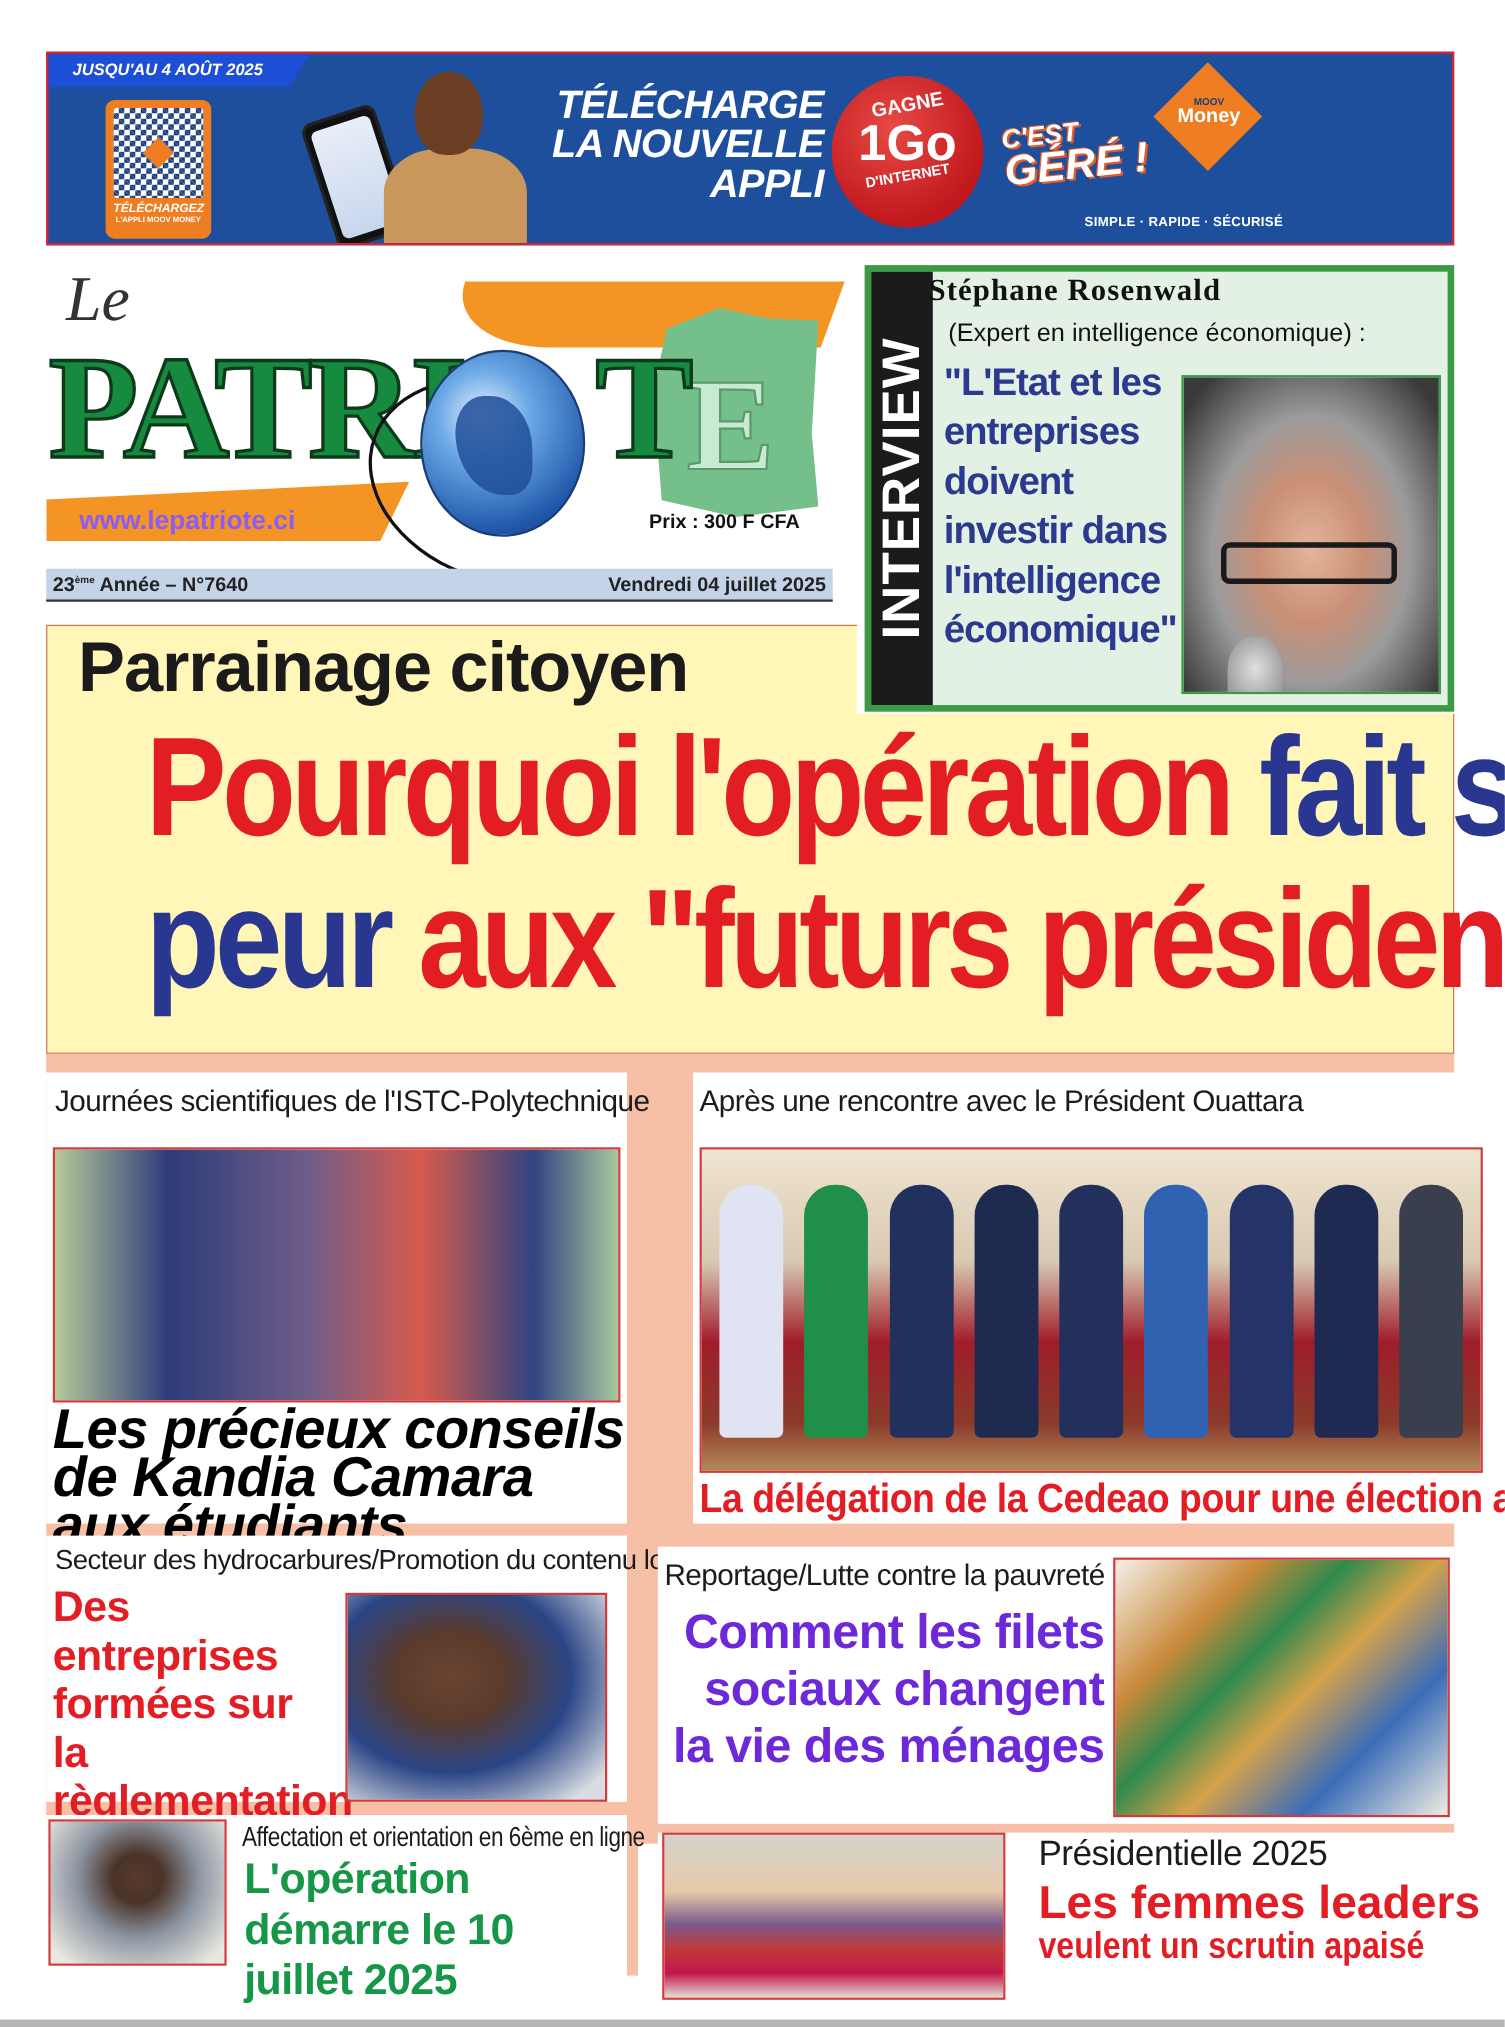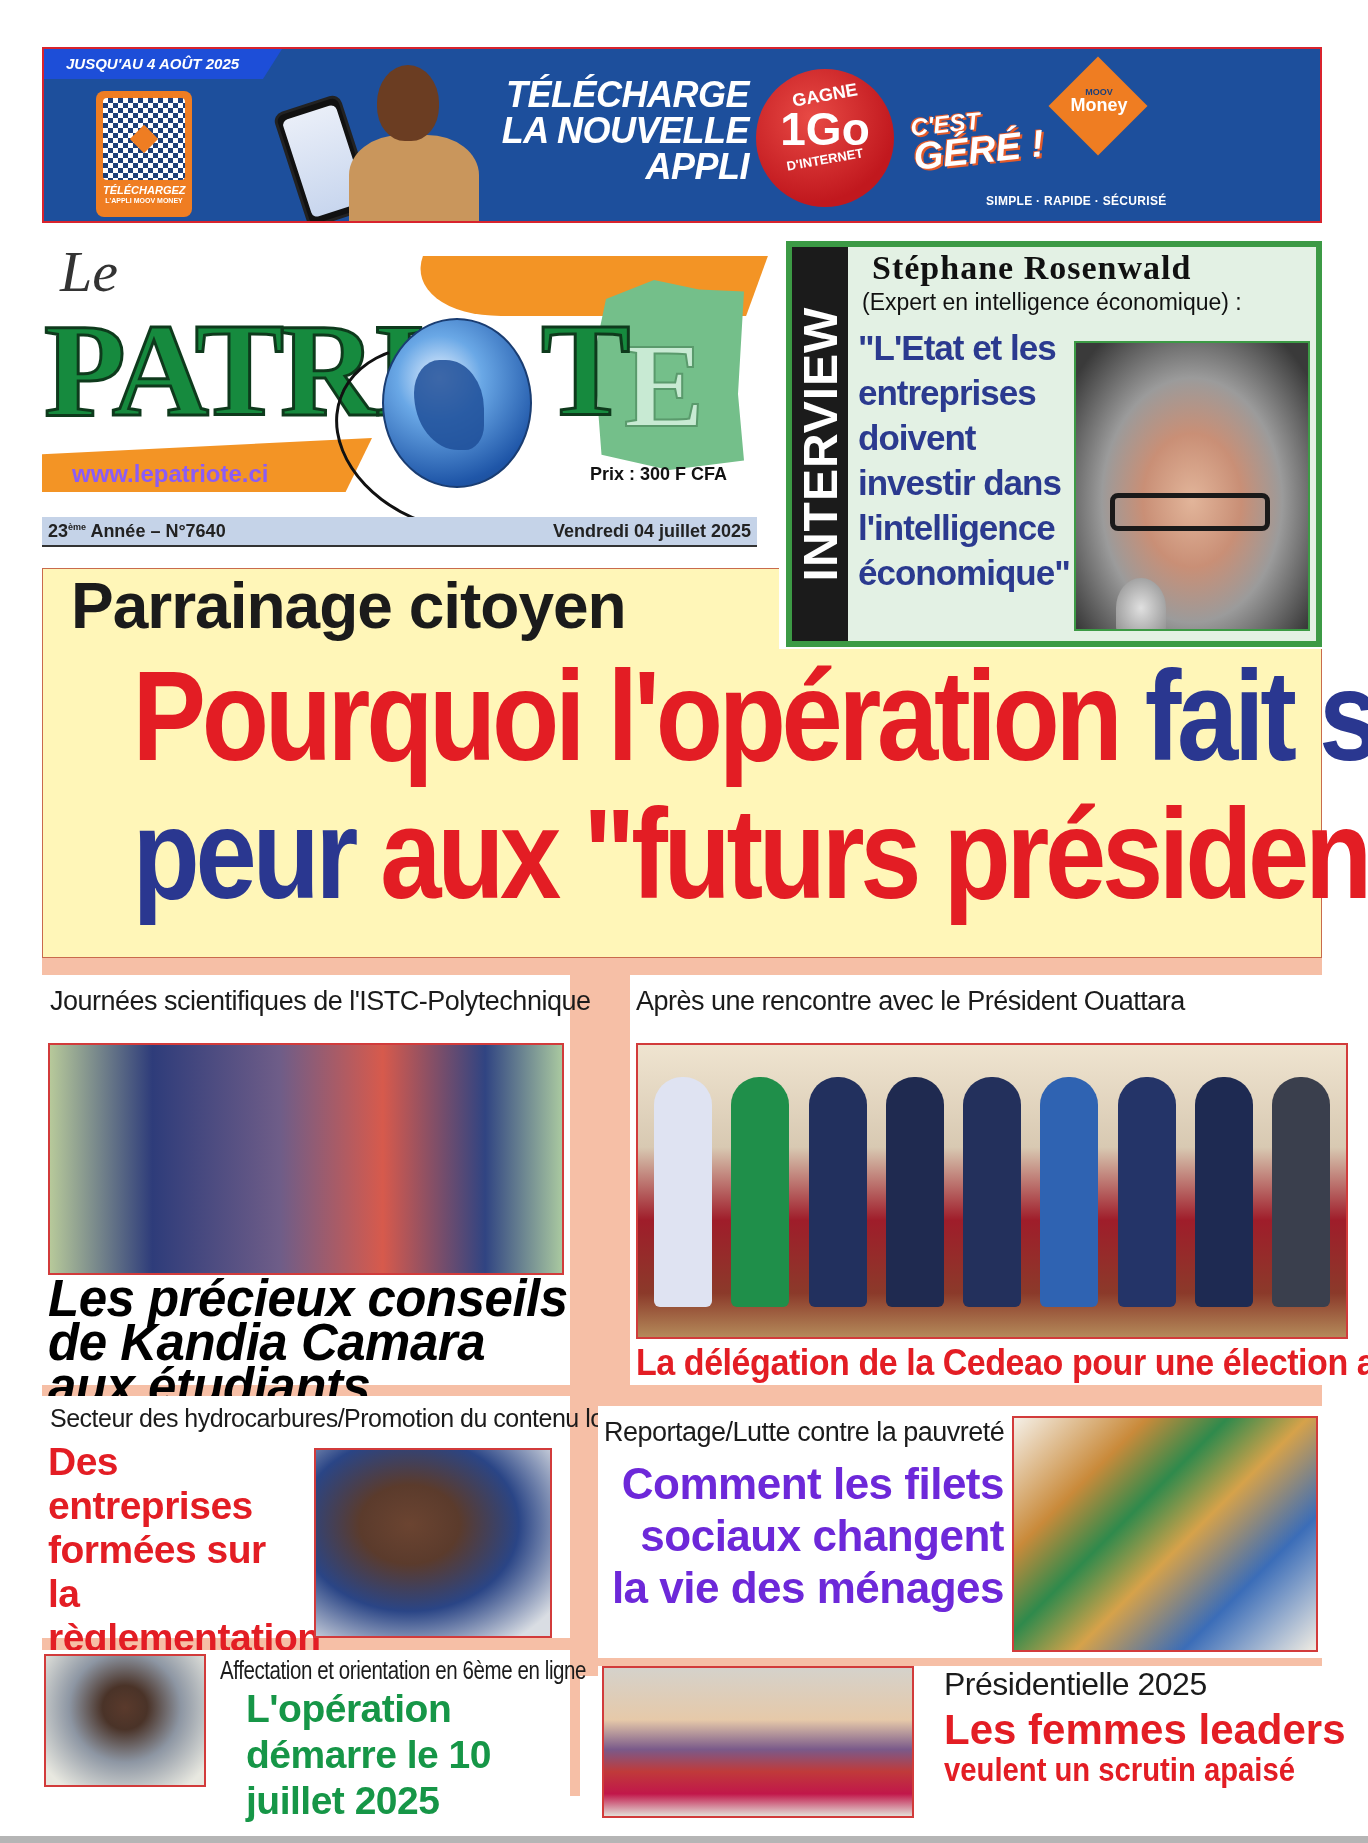--- a/index.html
+++ b/index.html
@@ -49,21 +49,21 @@
   .mast-map-e { position: absolute; left: 582px; top: 88px; font-family: "Liberation Serif", serif; font-weight: 900; font-size: 120px; line-height: 120px; color: #c8ead3; -webkit-text-stroke: 2px #5a9a6c; }
   .mast-price { position: absolute; left: 548px; top: 226px; font-weight: 700; font-size: 18px; color: #111; }
   .mast-info { position: absolute; left: 0; top: 279px; width: 715px; height: 30px; background: #c5d3e8; border-bottom: 2px solid #333; display: flex; justify-content: space-between; align-items: center; padding: 0 6px; font-weight: 700; font-size: 18px; color: #222; }
   .mast-info sup { font-size: 9px; }
 
   
   .iv { position: absolute; left: 786px; top: 241px; width: 536px; height: 406px; background: #3c9a45; padding: 6px; }
   .iv-inner { position: relative; width: 100%; height: 100%; background: #e3f1e4; }
   .iv-side { position: absolute; left: 0; top: 0; width: 56px; height: 100%; background: #1b1b1b; }
   .iv-side span { position: absolute; left: 50%; top: 50%; transform: translate(-50%,-50%) rotate(-90deg); color: #fff; font-weight: 900; font-size: 48px; letter-spacing: 1px; white-space: nowrap; }
-  .iv-name { position: absolute; left: 80px; top: 2px; font-family: "Liberation Serif", serif; font-weight: 900; font-size: 34px; color: #111; letter-spacing: 1px; }
+  .iv-name { position: absolute; left: 52px; top: 2px; font-family: "Liberation Serif", serif; font-weight: 900; font-size: 28px; color: #111; letter-spacing: 1px; }
   .iv-role { position: absolute; left: 70px; top: 42px; font-size: 23px; color: #111; }
   .iv-quote { position: absolute; left: 66px; top: 78px; width: 220px; color: #2b3a8f; font-weight: 900; font-size: 35px; line-height: 45px; letter-spacing: -1px; }
   .iv-photo { position: absolute; left: 282px; top: 94px; width: 236px; height: 290px; border: 2px solid #3c9a45; background: radial-gradient(ellipse at 50% 55%,#e2b59a 0%,#c98f76 30%,#9b9b9b 55%,#3a3a3a 90%); overflow: hidden; }
   .iv-photo .glasses { position:absolute; left:34px; top:150px; width:160px; height:38px; border:5px solid #1a1a1a; border-radius: 8px; }
   .iv-photo .mic { position:absolute; left:40px; top:235px; width:50px; height:60px; background: radial-gradient(#e0e0e0,#8a8a8a); border-radius: 50% 50% 20% 20%; }
 
   
   .lead { position: absolute; left: 42px; top: 568px; width: 1280px; height: 390px; background: #fff6b8; border: 1px solid #c96a4c; }
   .lead-cover { position: absolute; left: 736px; top: -2px; width: 546px; height: 82px; background: #fff; }
   .lead-kicker { position: absolute; left: 28px; top: 0; font-weight: 900; font-size: 64px; color: #1b1b1b; letter-spacing: -1px; }
@@ -239,21 +239,21 @@
 
 <div class="cell a4">
   <div class="kicker cond">Reportage/Lutte contre la pauvreté</div>
   <div class="hl">Comment les filets sociaux changent la vie des ménages</div>
   <div class="photo"></div>
 </div>
 
 <div class="cell a5">
   <div class="photo"></div>
   <div class="kicker cond">Affectation et orientation en 6ème en ligne</div>
-  <div class="hl" style="width:340px;margin-left:24px;">L'opération démarre le 10 juillet 2025</div>
+  <div class="hl" style="width:340px;">L'opération démarre le 10 juillet 2025</div>
 </div>
 
 <div class="cell a6">
   <div class="photo"></div>
   <div class="kicker cond">Présidentielle 2025</div>
   <div class="hl1">Les femmes leaders</div>
   <div class="hl2">veulent un scrutin apaisé</div>
 </div>
 
 <div class="footer-bar"></div>

